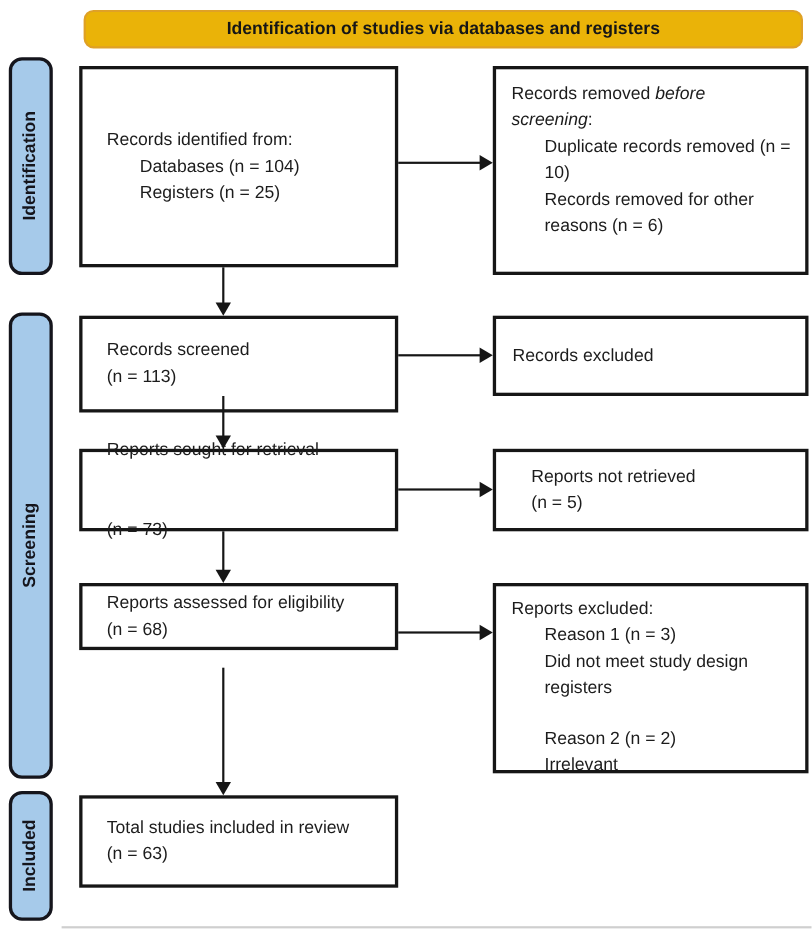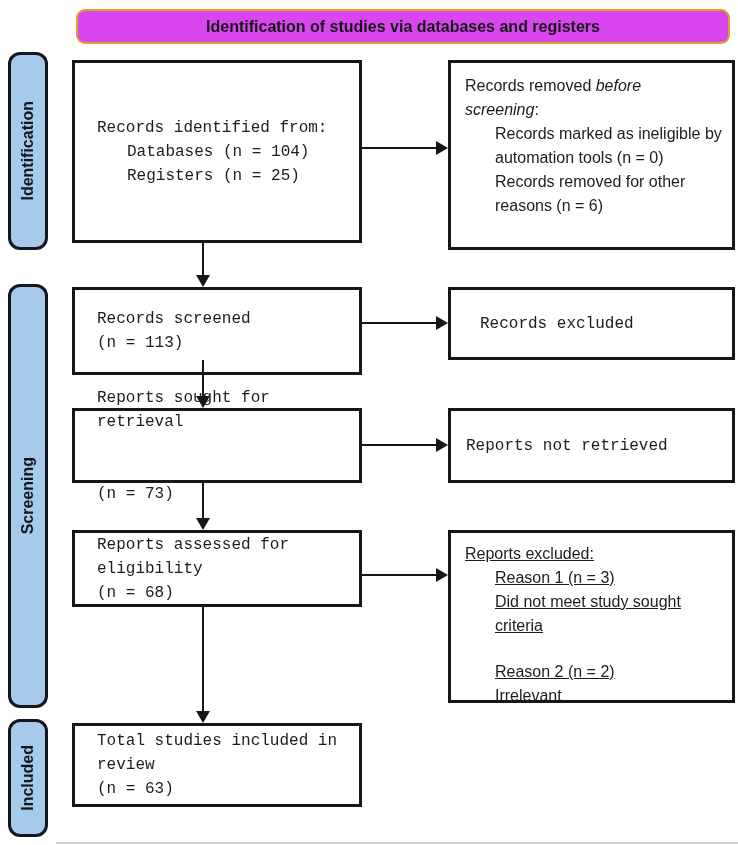--- a/index.html
+++ b/index.html
@@ -3,21 +3,21 @@
 <meta charset="utf-8">
 <style>
   html,body { margin:0; padding:0; background:#ffffff; }
   .canvas {
     position:relative; width:738px; height:845px; background:#ffffff;
     font-family:"Liberation Sans", sans-serif; color:#1c1c1c; overflow:hidden;
   }
   
   .banner {
     position:absolute; left:76px; top:9px; width:654px; height:35px;
-    background:#d946ef; border:2px solid #DFA126; border-radius:9px;
+    background:#eab308; border:2px solid #DFA126; border-radius:9px;
     display:flex; align-items:center; justify-content:center; box-sizing:border-box;
   }
   .banner span { font-weight:bold; font-size:16px; color:#161616; }
   
   .ribbon {
     position:absolute; left:8px; width:40px; box-sizing:border-box;
     background:#A6CAEA; border:3px solid #15151c; border-radius:12px;
     display:flex; align-items:center; justify-content:center;
   }
   .ribbon-identification { top:52px; height:198px; }
@@ -26,31 +26,31 @@
   .vtext {
     writing-mode:vertical-rl; transform:rotate(180deg);
     font-weight:bold; font-size:16px; color:#15151c; white-space:nowrap;
   }
   
   .box {
     position:absolute; box-sizing:border-box; background:#ffffff;
     border:3px solid #161616; font-size:16px; line-height:24px;
     display:flex; flex-direction:column;
   }
-  .box.center { justify-content:center;font-family:Liberation Mono, monospace; }
+  .box.center { justify-content:center; }
   .lcol { left:72px; width:290px; }
   .rcol { left:448px; width:287px; }
   .box-records-identified { top:60px;  height:183px; padding-left:22px; padding-right:8px; }
   .box-records-removed    { top:60px;  height:190px; padding:11px 8px 8px 14px; }
   .box-records-screened   { top:287px; height:88px;  padding-left:22px; }
-  .box-records-excluded   { top:287px; height:73px;  padding-left:29px; }
+  .box-records-excluded   { top:287px; height:73px;  padding-left:15px; }
   .box-reports-sought     { top:408px; height:75px;  padding-left:22px;gap:48px; }
-  .box-reports-not-retrieved { top:408px; height:75px; padding-left:15px; }
-  .box-reports-assessed   { top:530px; height:77px;  padding-left:22px; }
-  .box-reports-excluded   { top:530px; height:173px; padding:9px 8px 8px 14px;text-decoration:underline; }
+  .box-reports-not-retrieved { top:408px; height:75px; padding-left:32px; }
+  .box-reports-assessed   { top:530px; height:61px;  padding-left:22px; }
+  .box-reports-excluded   { top:530px; height:173px; padding:9px 8px 8px 14px; }
   .box-total-included     { top:723px; height:84px; padding-left:22px; padding-bottom:0; }
   .indent { padding-left:30px; }
   .gap-above { margin-top:22px; }
   .it { font-style:italic; }
   
   .h-arrow { position:absolute; height:14px; width:86px; left:362px; }
   .h-arrow .shaft { position:absolute; left:0; right:9px; top:6px; height:2px; background:#161616; }
   .h-arrow .head  { position:absolute; right:0; top:0; width:0; height:0;
     border-top:7px solid transparent; border-bottom:7px solid transparent; border-left:12px solid #161616; }
   .v-arrow { position:absolute; width:14px; left:196px; }
@@ -88,48 +88,49 @@
 
   <div class="box lcol center box-records-identified">
     <div>Records identified from:</div>
     <div class="indent">Databases (n = 104)</div>
     <div class="indent">Registers (n = 25)</div>
   </div>
 
   <div class="box rcol box-records-removed">
     <div><span>Records removed </span><span class="it">before</span></div>
     <div><span class="it">screening</span><span>:</span></div>
-    <div class="indent">Records marked as ineligible by automation tools (n = 0)</div>
+    <div class="indent">Duplicate records removed (n = 10)</div>
     <div class="indent">Records removed for other reasons (n = 6)</div>
   </div>
 
   <div class="box lcol center box-records-screened">
     <div>Records screened</div>
     <div>(n = 113)</div>
   </div>
   <div class="box rcol center box-records-excluded">
     <div>Records excluded</div>
   </div>
 
   <div class="box lcol center box-reports-sought">
     <div>Reports sought for retrieval</div>
     <div>(n = 73)</div>
   </div>
   <div class="box rcol center box-reports-not-retrieved">
     <div>Reports not retrieved</div>
+    <div>(n = 5)</div>
   </div>
 
   <div class="box lcol center box-reports-assessed">
     <div>Reports assessed for eligibility</div>
     <div>(n = 68)</div>
   </div>
   <div class="box rcol box-reports-excluded">
     <div>Reports excluded:</div>
     <div class="indent">Reason 1 (n = 3)</div>
-    <div class="indent">Did not meet study sought criteria</div>
+    <div class="indent">Did not meet study design registers</div>
     <div class="indent gap-above">Reason 2 (n = 2)</div>
     <div class="indent">Irrelevant</div>
   </div>
 
   <div class="box lcol center box-total-included">
     <div>Total studies included in review</div>
     <div>(n = 63)</div>
   </div>
 
   <div class="h-arrow h-arrow-1">

